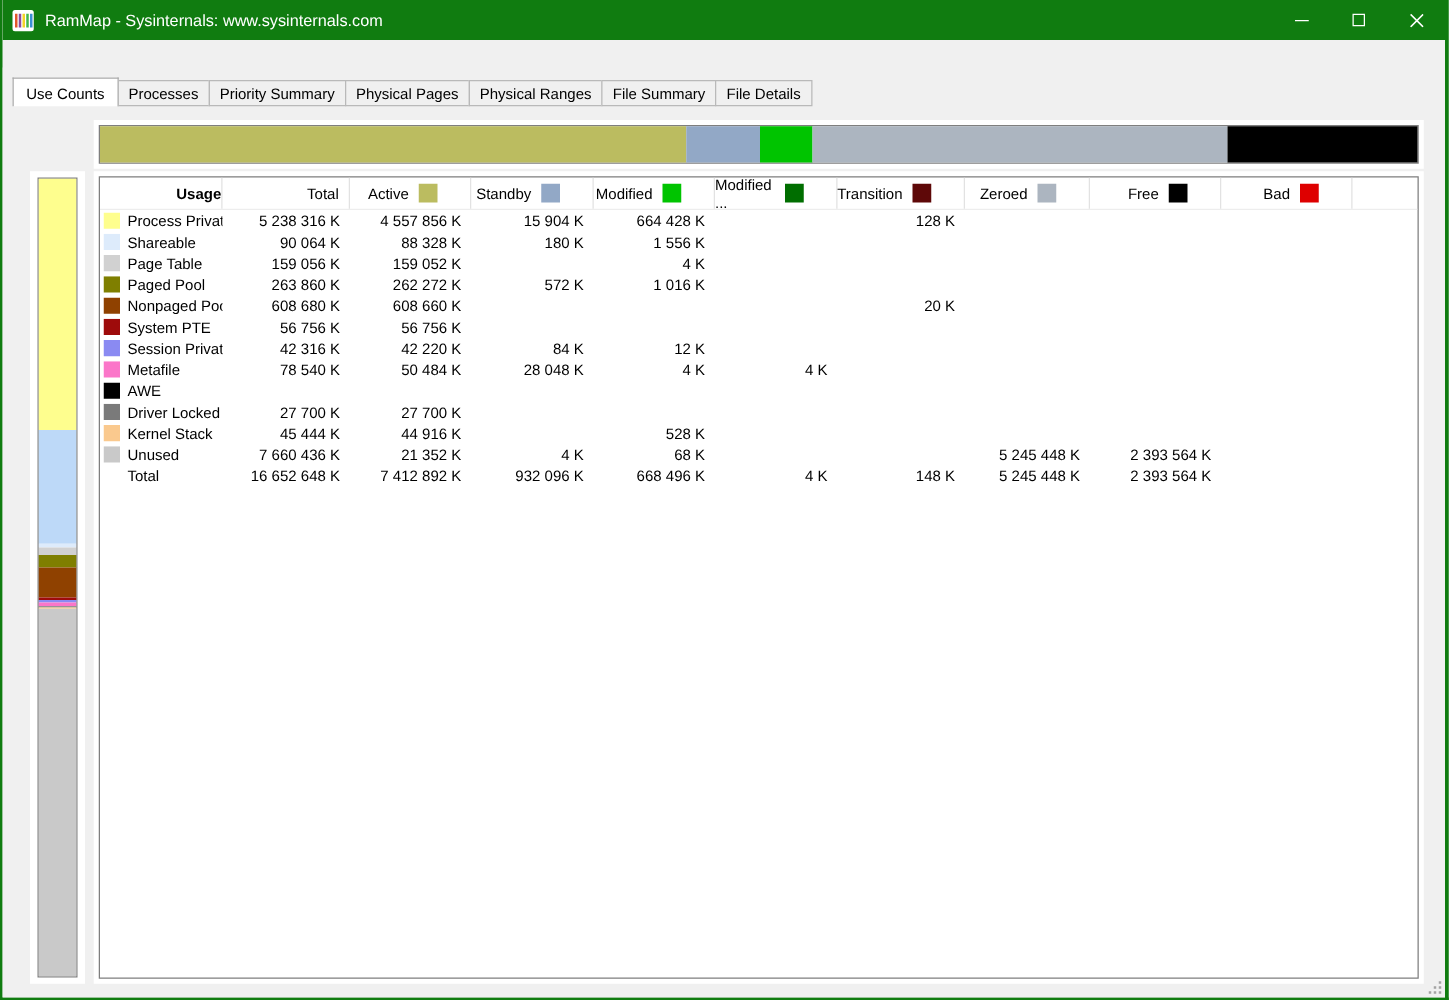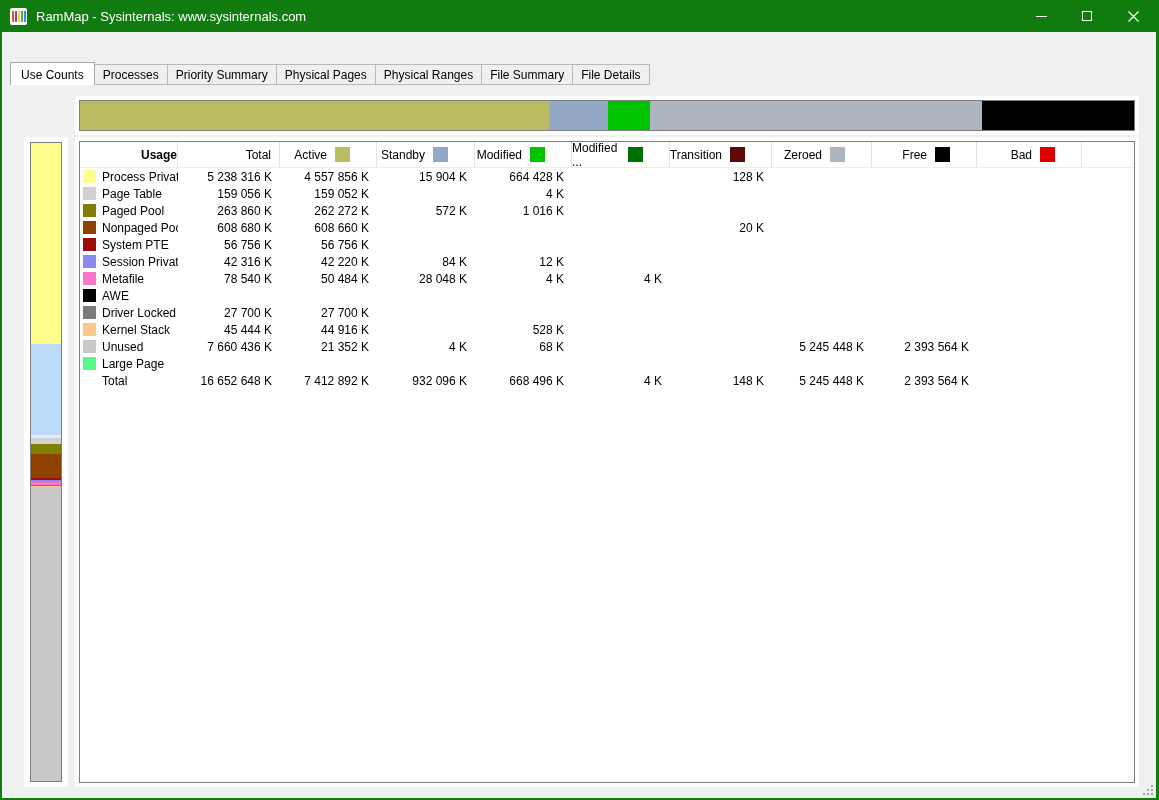--- a/index.html
+++ b/index.html
@@ -185,20 +185,36 @@
               <div class="lv-cell val" style="width: 97px;">664 428 K</div>
               <div class="lv-cell val" style="width: 98px;"></div>
               <div class="lv-cell val" style="width: 102px;">128 K</div>
               <div class="lv-cell val" style="width: 100px;"></div>
               <div class="lv-cell val" style="width: 105px;"></div>
               <div class="lv-cell val" style="width: 105px;"></div>
               <div class="lv-cell c-fill"></div>
             </div>
             <div class="lv-row">
               <div class="lv-cell c-usage" style="width: 98px;">
+                <span class="swatch" style="background: rgb(221, 235, 251);"></span>
+                <span>Shareable</span>
+              </div>
+              <div class="lv-cell val" style="width: 102px;">90 064 K</div>
+              <div class="lv-cell val" style="width: 97px;">88 328 K</div>
+              <div class="lv-cell val" style="width: 98px;">180 K</div>
+              <div class="lv-cell val" style="width: 97px;">1 556 K</div>
+              <div class="lv-cell val" style="width: 98px;"></div>
+              <div class="lv-cell val" style="width: 102px;"></div>
+              <div class="lv-cell val" style="width: 100px;"></div>
+              <div class="lv-cell val" style="width: 105px;"></div>
+              <div class="lv-cell val" style="width: 105px;"></div>
+              <div class="lv-cell c-fill"></div>
+            </div>
+            <div class="lv-row">
+              <div class="lv-cell c-usage" style="width: 98px;">
                 <span class="swatch" style="background: rgb(209, 209, 209);"></span>
                 <span>Page Table</span>
               </div>
               <div class="lv-cell val" style="width: 102px;">159 056 K</div>
               <div class="lv-cell val" style="width: 97px;">159 052 K</div>
               <div class="lv-cell val" style="width: 98px;"></div>
               <div class="lv-cell val" style="width: 97px;">4 K</div>
               <div class="lv-cell val" style="width: 98px;"></div>
               <div class="lv-cell val" style="width: 102px;"></div>
               <div class="lv-cell val" style="width: 100px;"></div>
@@ -340,36 +356,20 @@
                 <span>Unused</span>
               </div>
               <div class="lv-cell val" style="width: 102px;">7 660 436 K</div>
               <div class="lv-cell val" style="width: 97px;">21 352 K</div>
               <div class="lv-cell val" style="width: 98px;">4 K</div>
               <div class="lv-cell val" style="width: 97px;">68 K</div>
               <div class="lv-cell val" style="width: 98px;"></div>
               <div class="lv-cell val" style="width: 102px;"></div>
               <div class="lv-cell val" style="width: 100px;">5 245 448 K</div>
               <div class="lv-cell val" style="width: 105px;">2 393 564 K</div>
-              <div class="lv-cell val" style="width: 105px;"></div>
-              <div class="lv-cell c-fill"></div>
-            </div>
-            <div class="lv-row">
-              <div class="lv-cell c-usage" style="width: 98px;">
-                <span class="swatch" style="background: rgb(85, 251, 135);"></span>
-                <span>Large Page</span>
-              </div>
-              <div class="lv-cell val" style="width: 102px;"></div>
-              <div class="lv-cell val" style="width: 97px;"></div>
-              <div class="lv-cell val" style="width: 98px;"></div>
-              <div class="lv-cell val" style="width: 97px;"></div>
-              <div class="lv-cell val" style="width: 98px;"></div>
-              <div class="lv-cell val" style="width: 102px;"></div>
-              <div class="lv-cell val" style="width: 100px;"></div>
-              <div class="lv-cell val" style="width: 105px;"></div>
               <div class="lv-cell val" style="width: 105px;"></div>
               <div class="lv-cell c-fill"></div>
             </div>
             <div class="lv-row">
               <div class="lv-cell c-usage" style="width: 98px;">
                 <span class="swatch" style="background: transparent;"></span>
                 <span>Total</span>
               </div>
               <div class="lv-cell val" style="width: 102px;">16 652 648 K</div>
               <div class="lv-cell val" style="width: 97px;">7 412 892 K</div>

